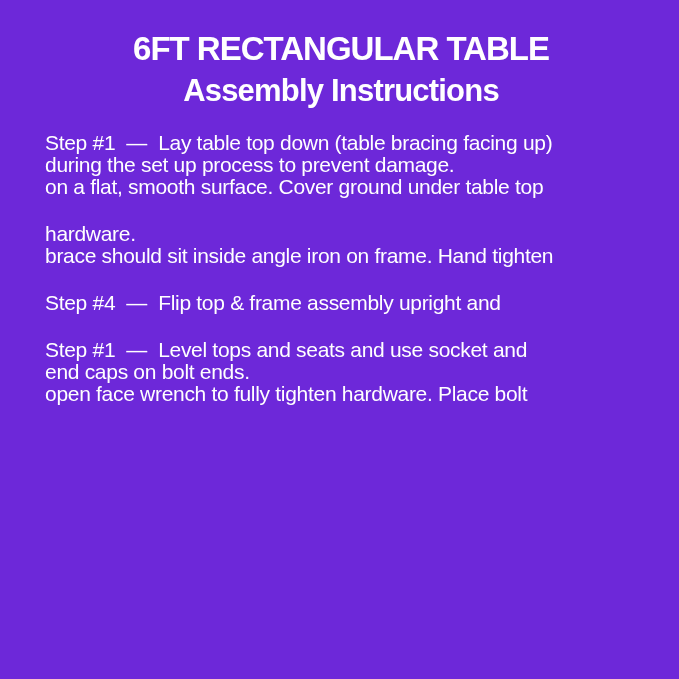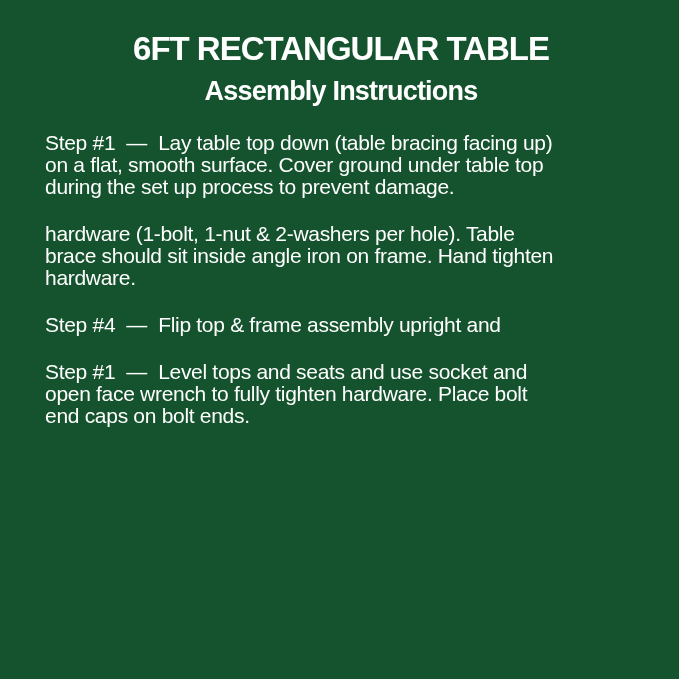--- a/index.html
+++ b/index.html
@@ -13,34 +13,34 @@
     color: #ffffff;
     font-family: "Liberation Sans", sans-serif;
     font-weight: 700;
     overflow: hidden;
   }
   .page {
     box-sizing: border-box;
     width: 679px;
     height: 679px;
     padding: 30px 42px 4px 45px;
-    background: #14532d;
+    background: #6d28d9;
   }
   .title {
     margin: 0;
     font-size: 33px;
     line-height: 38px;
     letter-spacing: -1px;
     text-align: center;
     font-weight: 700;
     color: #ffffff;
   }
   .subtitle {
     margin: 8px 0 0 0;
-    font-size: 27px;
+    font-size: 31px;
     line-height: 30px;
     letter-spacing: -0.8px;
     text-align: center;
     font-weight: 700;
     color: #ffffff;
   }
   .steps {
     margin-top: 26px;
   }
   .step {
@@ -57,30 +57,29 @@
 </style>
 </head>
 <body>
 
 <div class="page">
   <h1 class="title">6FT RECTANGULAR TABLE</h1>
   <h2 class="subtitle">Assembly Instructions</h2>
   <div class="steps">
       <div class="step">
         <div class="step-line">Step #1  —  Lay table top down (table bracing facing up)</div>
+        <div class="step-line">during the set up process to prevent damage.</div>
         <div class="step-line">on a flat, smooth surface. Cover ground under table top</div>
-        <div class="step-line">during the set up process to prevent damage.</div>
       </div>
       <div class="step">
-        <div class="step-line">hardware (1-bolt, 1-nut &amp; 2-washers per hole). Table</div>
+        <div class="step-line">hardware.</div>
         <div class="step-line">brace should sit inside angle iron on frame. Hand tighten</div>
-        <div class="step-line">hardware.</div>
       </div>
       <div class="step">
         <div class="step-line">Step #4  —  Flip top &amp; frame assembly upright and</div>
       </div>
       <div class="step">
         <div class="step-line">Step #1  —  Level tops and seats and use socket and</div>
+        <div class="step-line">end caps on bolt ends.</div>
         <div class="step-line">open face wrench to fully tighten hardware. Place bolt</div>
-        <div class="step-line">end caps on bolt ends.</div>
       </div>
     </div>
 </div>
 
 </body></html>

